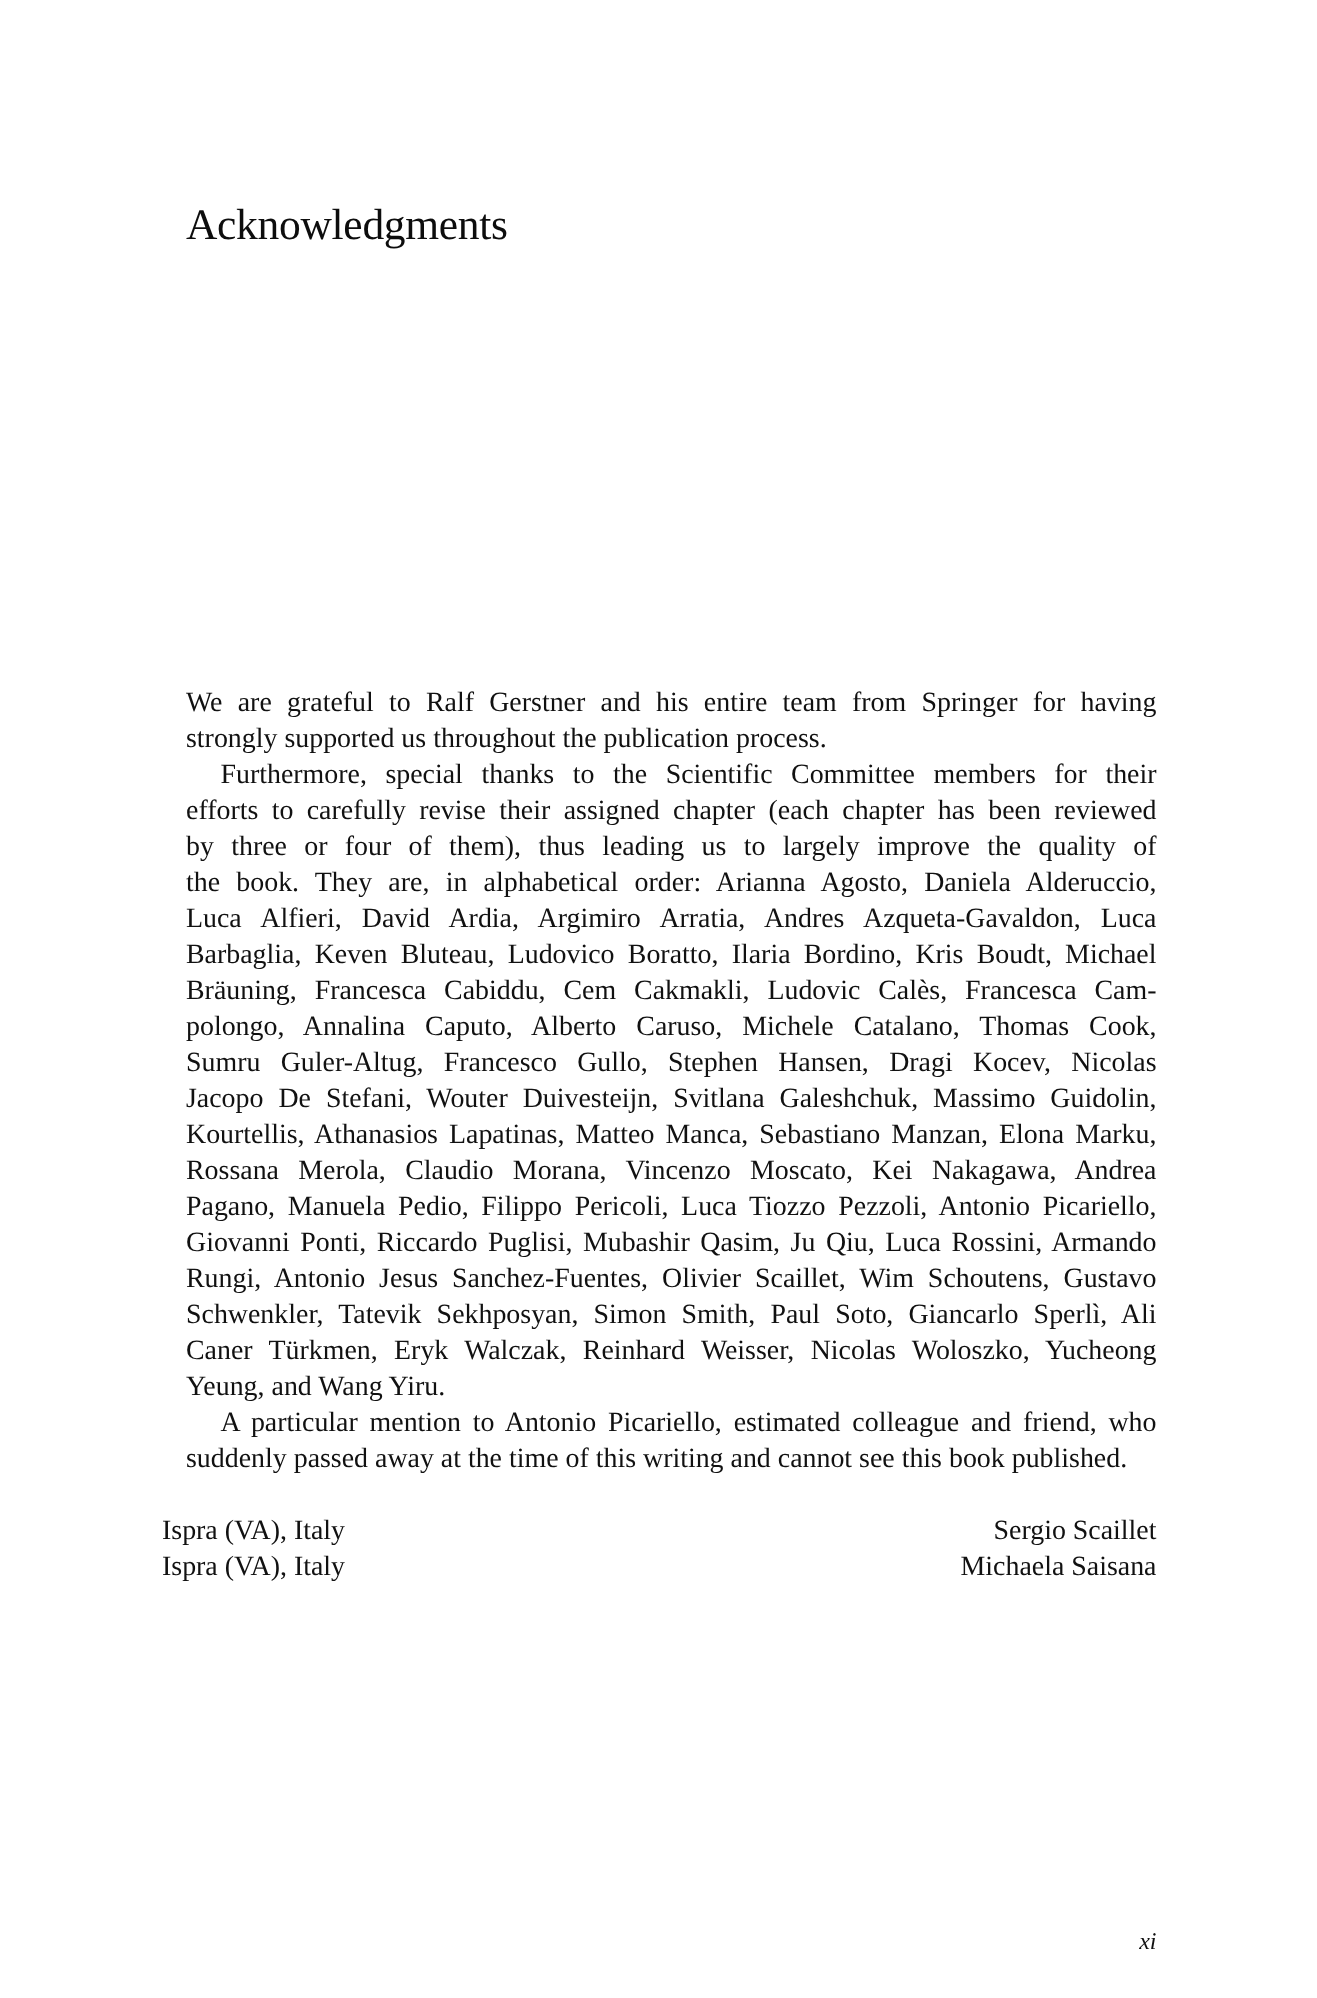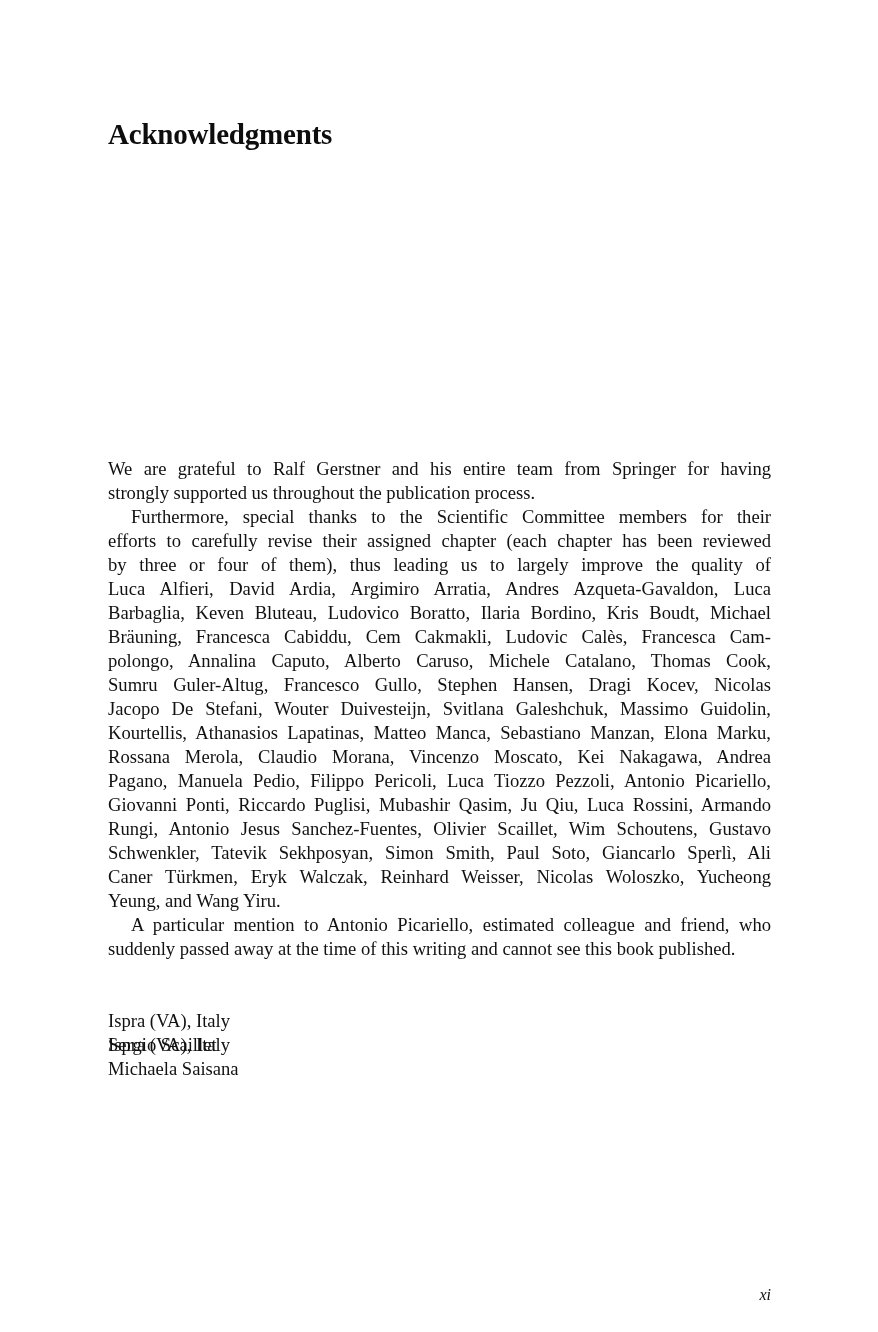--- a/index.html
+++ b/index.html
@@ -12,61 +12,61 @@
       height: 1332px;
       position: relative;
       overflow: hidden;
       font-family: "Liberation Serif", "DejaVu Serif", serif;
       color: #111111;
     }
     .page-title {
       position: absolute;
       left: 108px;
       top: 118px;
-      margin: 0;
+      margin: 16px;
       font-size: 29px;
-      font-weight: bold;
+      font-weight: normal;
       letter-spacing: -0.2px;
       color: #0d0d0d;
     }
     .body-text {
       position: absolute;
       left: 108px;
       top: 457px;
       width: 663px;
       font-size: 18.6px;
       line-height: 24px;
     }
     .line {
       display: block;
       height: 24px;
       text-align: justify;
       text-align-last: justify;
       white-space: nowrap;
       overflow: visible;
+      margin-left: 16px;
     }
     .line.last {
       text-align-last: left;
     }
     .line.indent {
       padding-left: 23px;
     }
     .signatures {
       position: absolute;
       left: 108px;
       top: 1009px;
       width: 663px;
       font-size: 18.6px;
       line-height: 24px;
     }
     .sig-row {
       display: flex;
       justify-content: space-between;
       height: 24px;
-      flex-direction: column;
     }
     .page-number {
       position: absolute;
       right: 107px;
       top: 1286px;
       font-size: 16px;
       font-style: italic;
     }
   </style>
 </head>
@@ -78,20 +78,21 @@
 
   <div class="paragraph">
     <span class="line">We are grateful to Ralf Gerstner and his entire team from Springer for having</span>
     <span class="line last">strongly supported us throughout the publication process.</span>
   </div>
 
   <div class="paragraph">
     <span class="line indent">Furthermore, special thanks to the Scientific Committee members for their</span>
     <span class="line">efforts to carefully revise their assigned chapter (each chapter has been reviewed</span>
     <span class="line">by three or four of them), thus leading us to largely improve the quality of</span>
+    <span class="line">the book. They are, in alphabetical order: Arianna Agosto, Daniela Alderuccio,</span>
     <span class="line">Luca Alfieri, David Ardia, Argimiro Arratia, Andres Azqueta-Gavaldon, Luca</span>
     <span class="line">Barbaglia, Keven Bluteau, Ludovico Boratto, Ilaria Bordino, Kris Boudt, Michael</span>
     <span class="line">Bräuning, Francesca Cabiddu, Cem Cakmakli, Ludovic Calès, Francesca Cam-</span>
     <span class="line">polongo, Annalina Caputo, Alberto Caruso, Michele Catalano, Thomas Cook,</span>
     <span class="line">Sumru Guler-Altug, Francesco Gullo, Stephen Hansen, Dragi Kocev, Nicolas</span>
     <span class="line">Jacopo De Stefani, Wouter Duivesteijn, Svitlana Galeshchuk, Massimo Guidolin,</span>
     <span class="line">Kourtellis, Athanasios Lapatinas, Matteo Manca, Sebastiano Manzan, Elona Marku,</span>
     <span class="line">Rossana Merola, Claudio Morana, Vincenzo Moscato, Kei Nakagawa, Andrea</span>
     <span class="line">Pagano, Manuela Pedio, Filippo Pericoli, Luca Tiozzo Pezzoli, Antonio Picariello,</span>
     <span class="line">Giovanni Ponti, Riccardo Puglisi, Mubashir Qasim, Ju Qiu, Luca Rossini, Armando</span>

